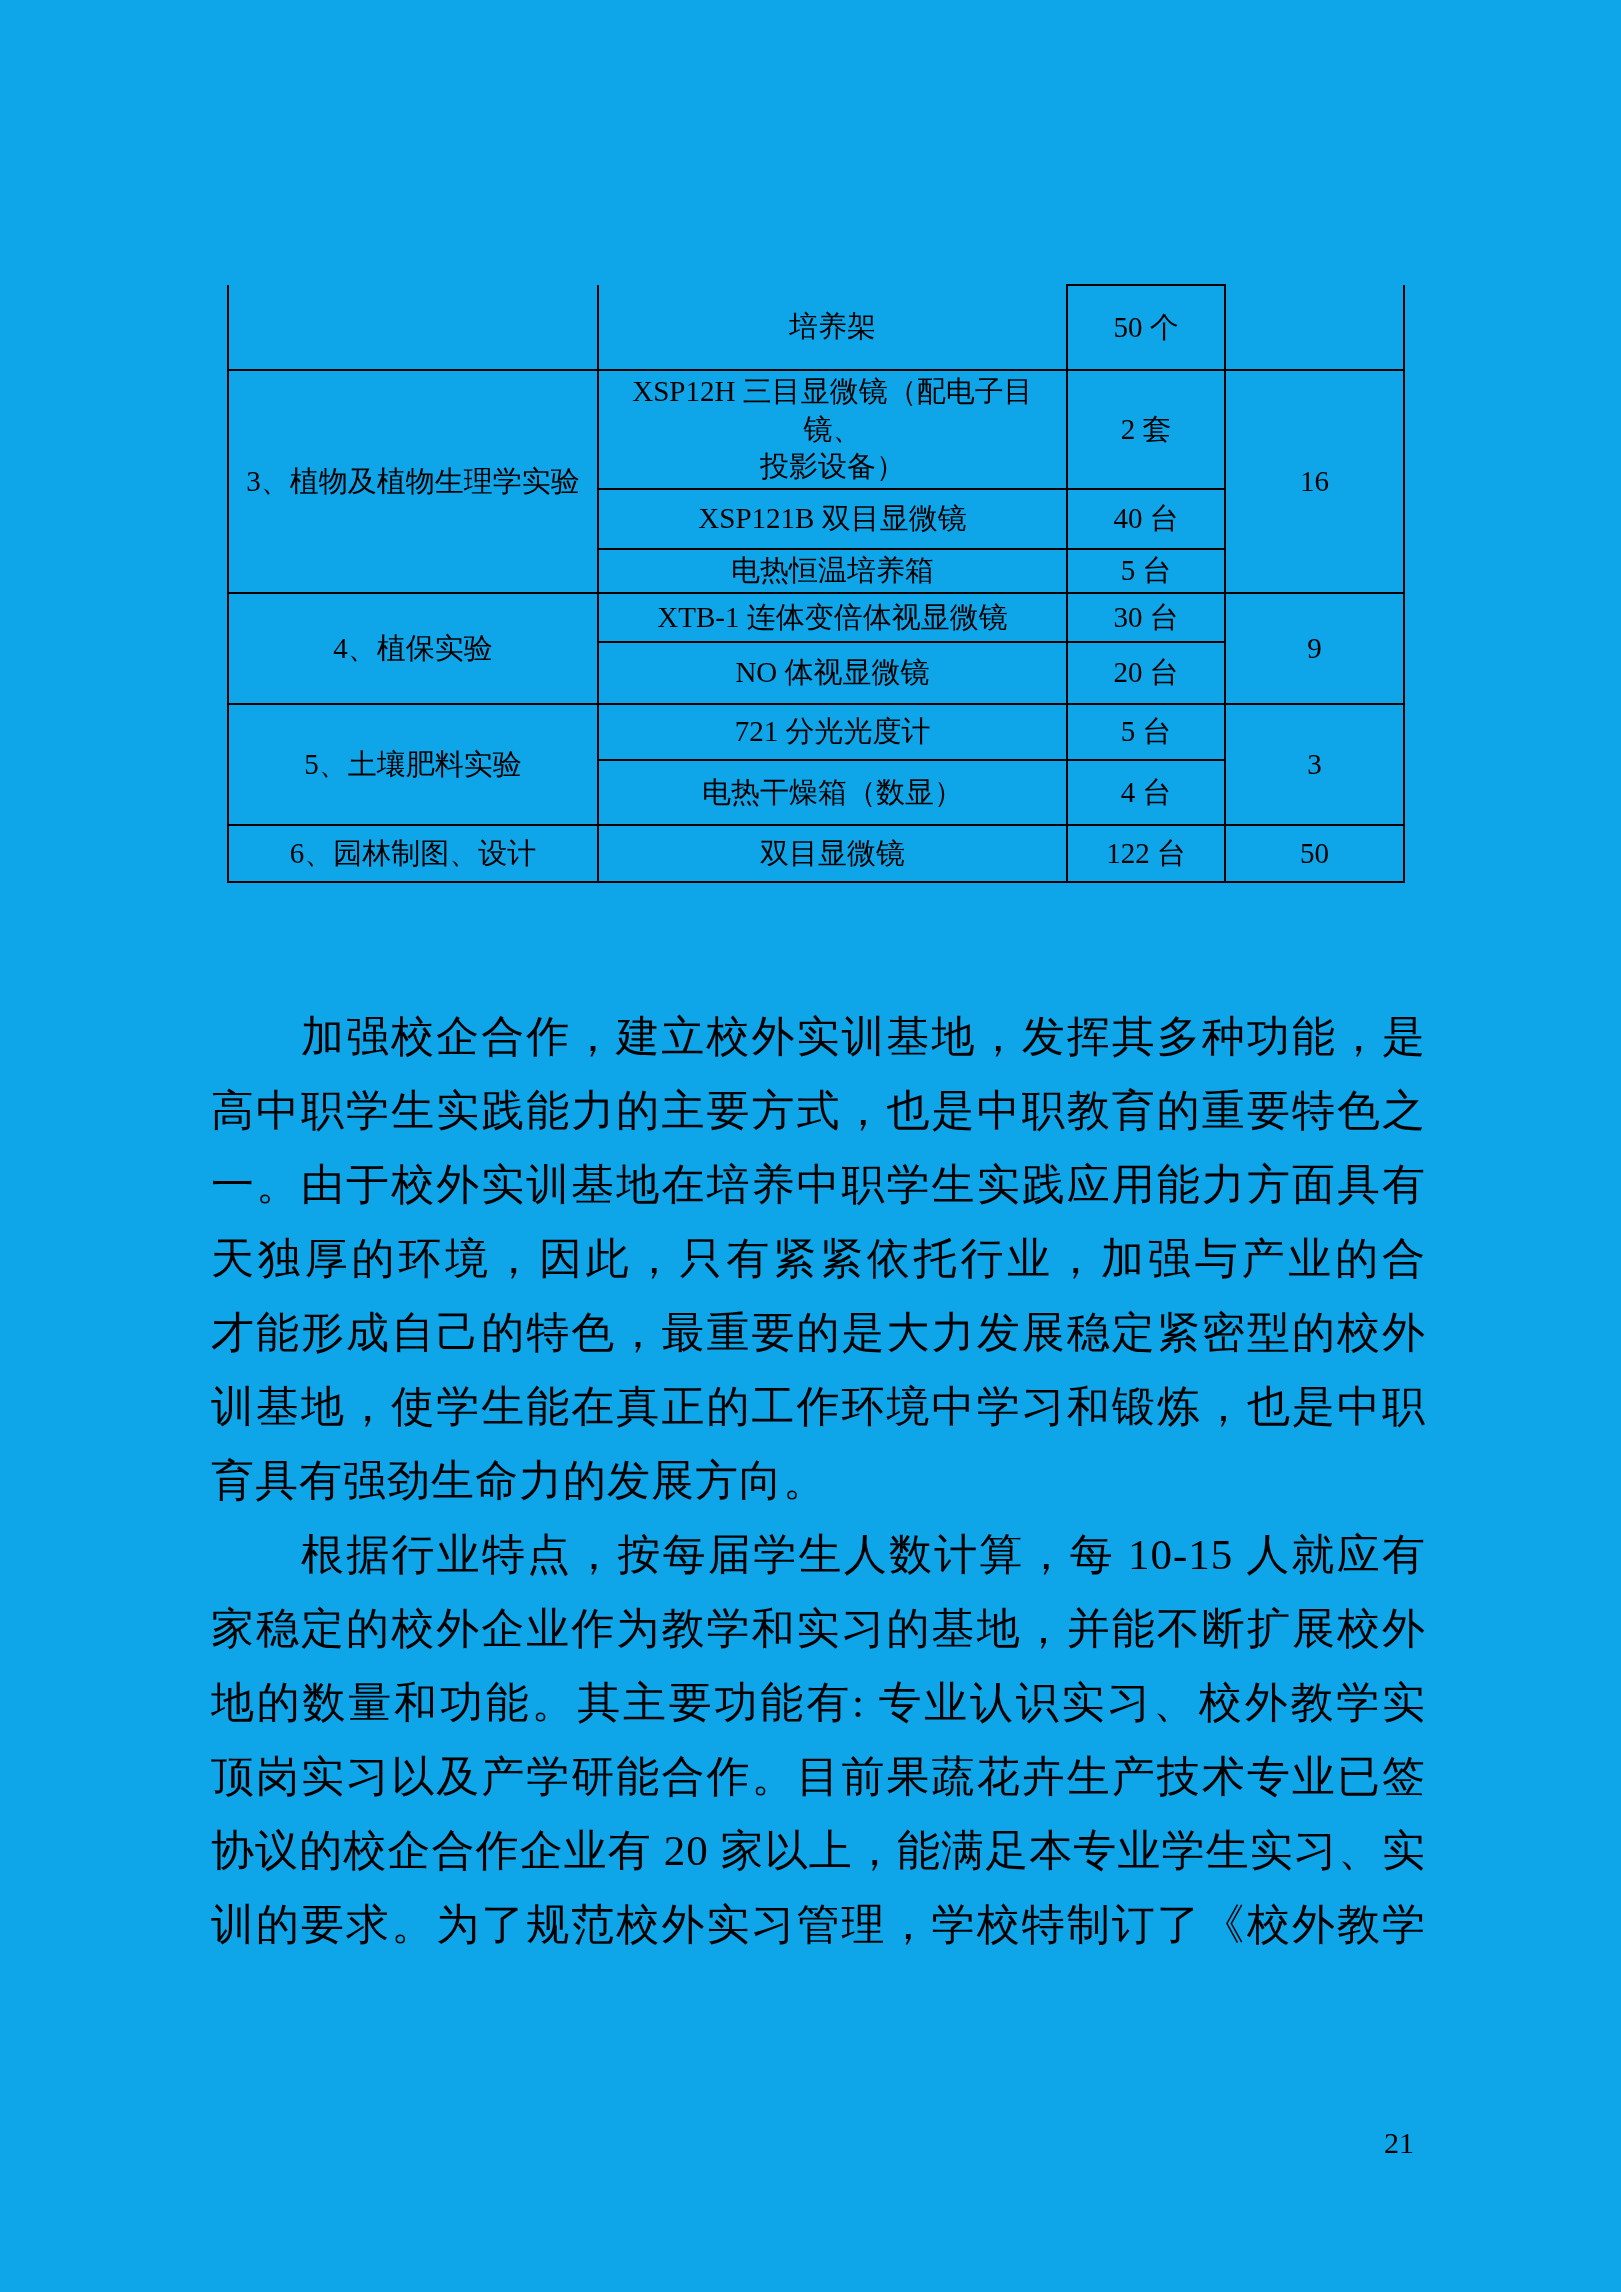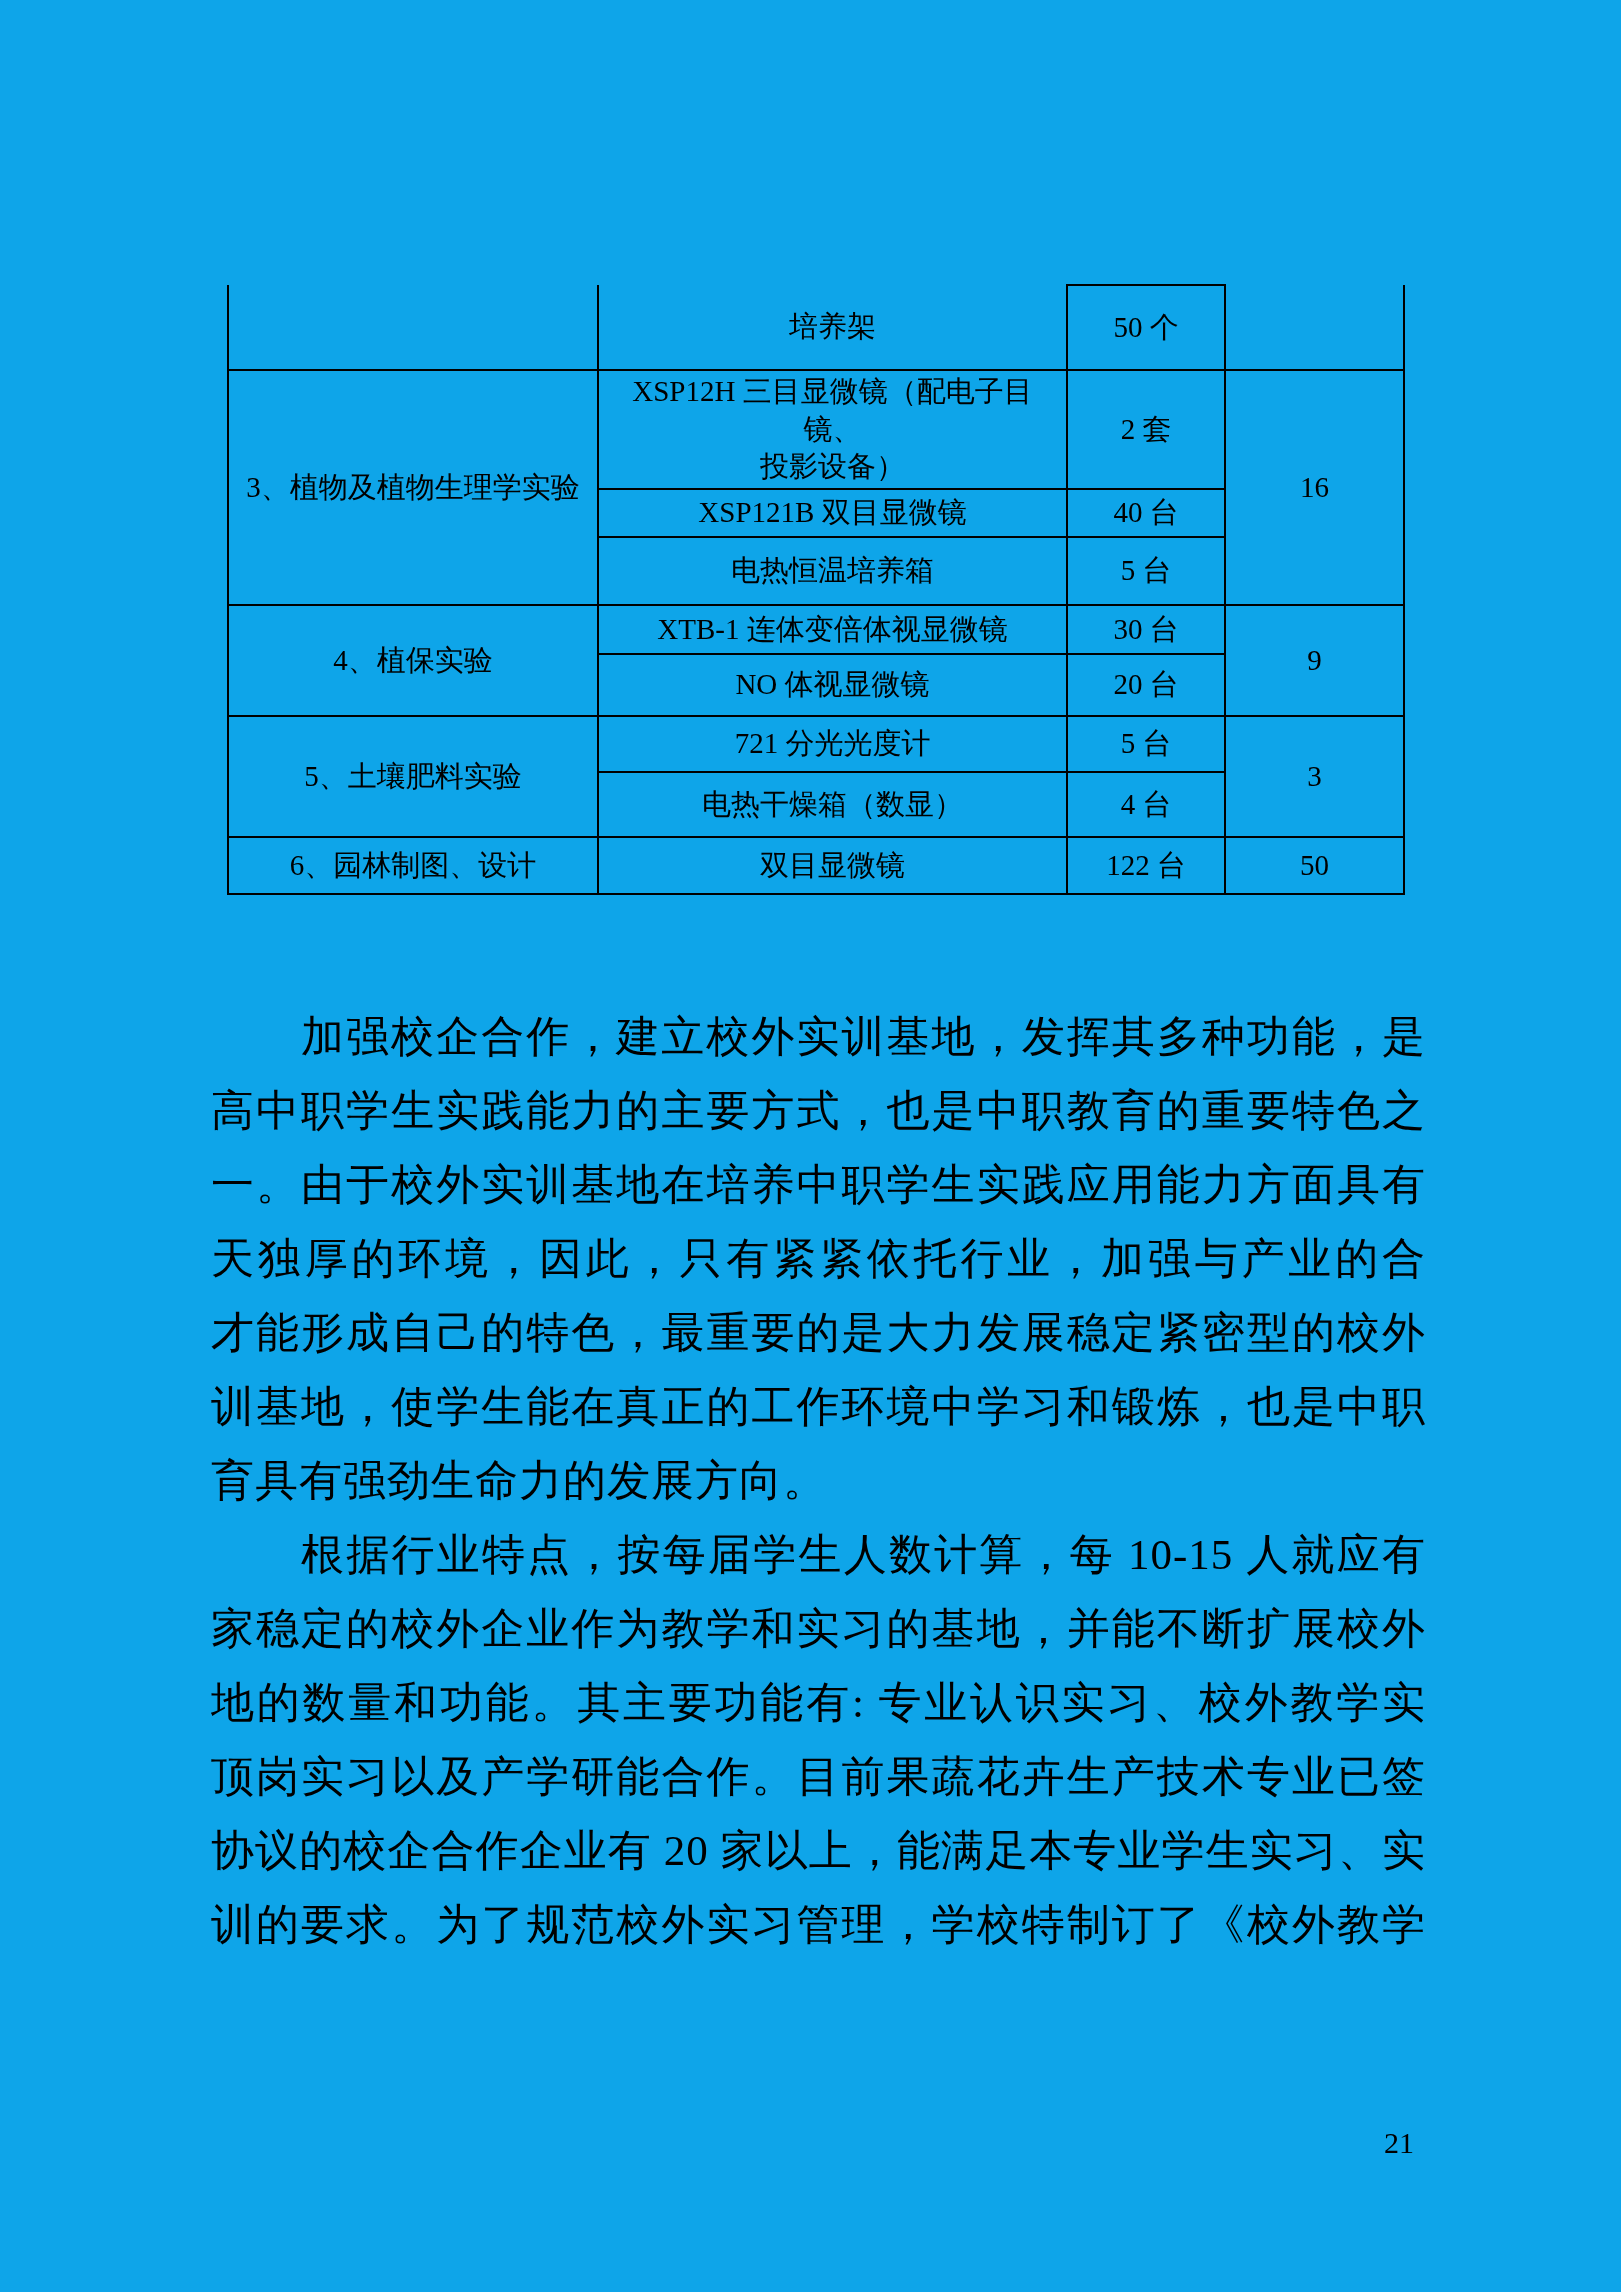--- a/index.html
+++ b/index.html
@@ -28,22 +28,22 @@
     line-height:1.3;
     padding:2px 5.9px;
     white-space:pre-line;
     overflow:hidden;
   }
   
   table.doc-table tr:first-child td { border-top:none; }
   table.doc-table tr:first-child td.topline { border-top:2px solid #000; }
   table.doc-table tr:nth-child(1){ height:85px; }
   table.doc-table tr:nth-child(2){ height:83px; }
-  table.doc-table tr:nth-child(3){ height:48px;margin-left:8px; }
-  table.doc-table tr:nth-child(4){ height:68px; }
+  table.doc-table tr:nth-child(3){ height:60px;margin-left:8px; }
+  table.doc-table tr:nth-child(4){ height:44px; }
   table.doc-table tr:nth-child(5){ height:49px; }
   table.doc-table tr:nth-child(6){ height:62px;border-radius:10px; }
   table.doc-table tr:nth-child(7){ height:56px; }
   table.doc-table tr:nth-child(8){ height:65px;margin-top:32px; }
   table.doc-table tr:nth-child(9){ height:57px; }
 
   
   .heading {
     position:absolute; left:211px; top:910px;
     width:1215px;

